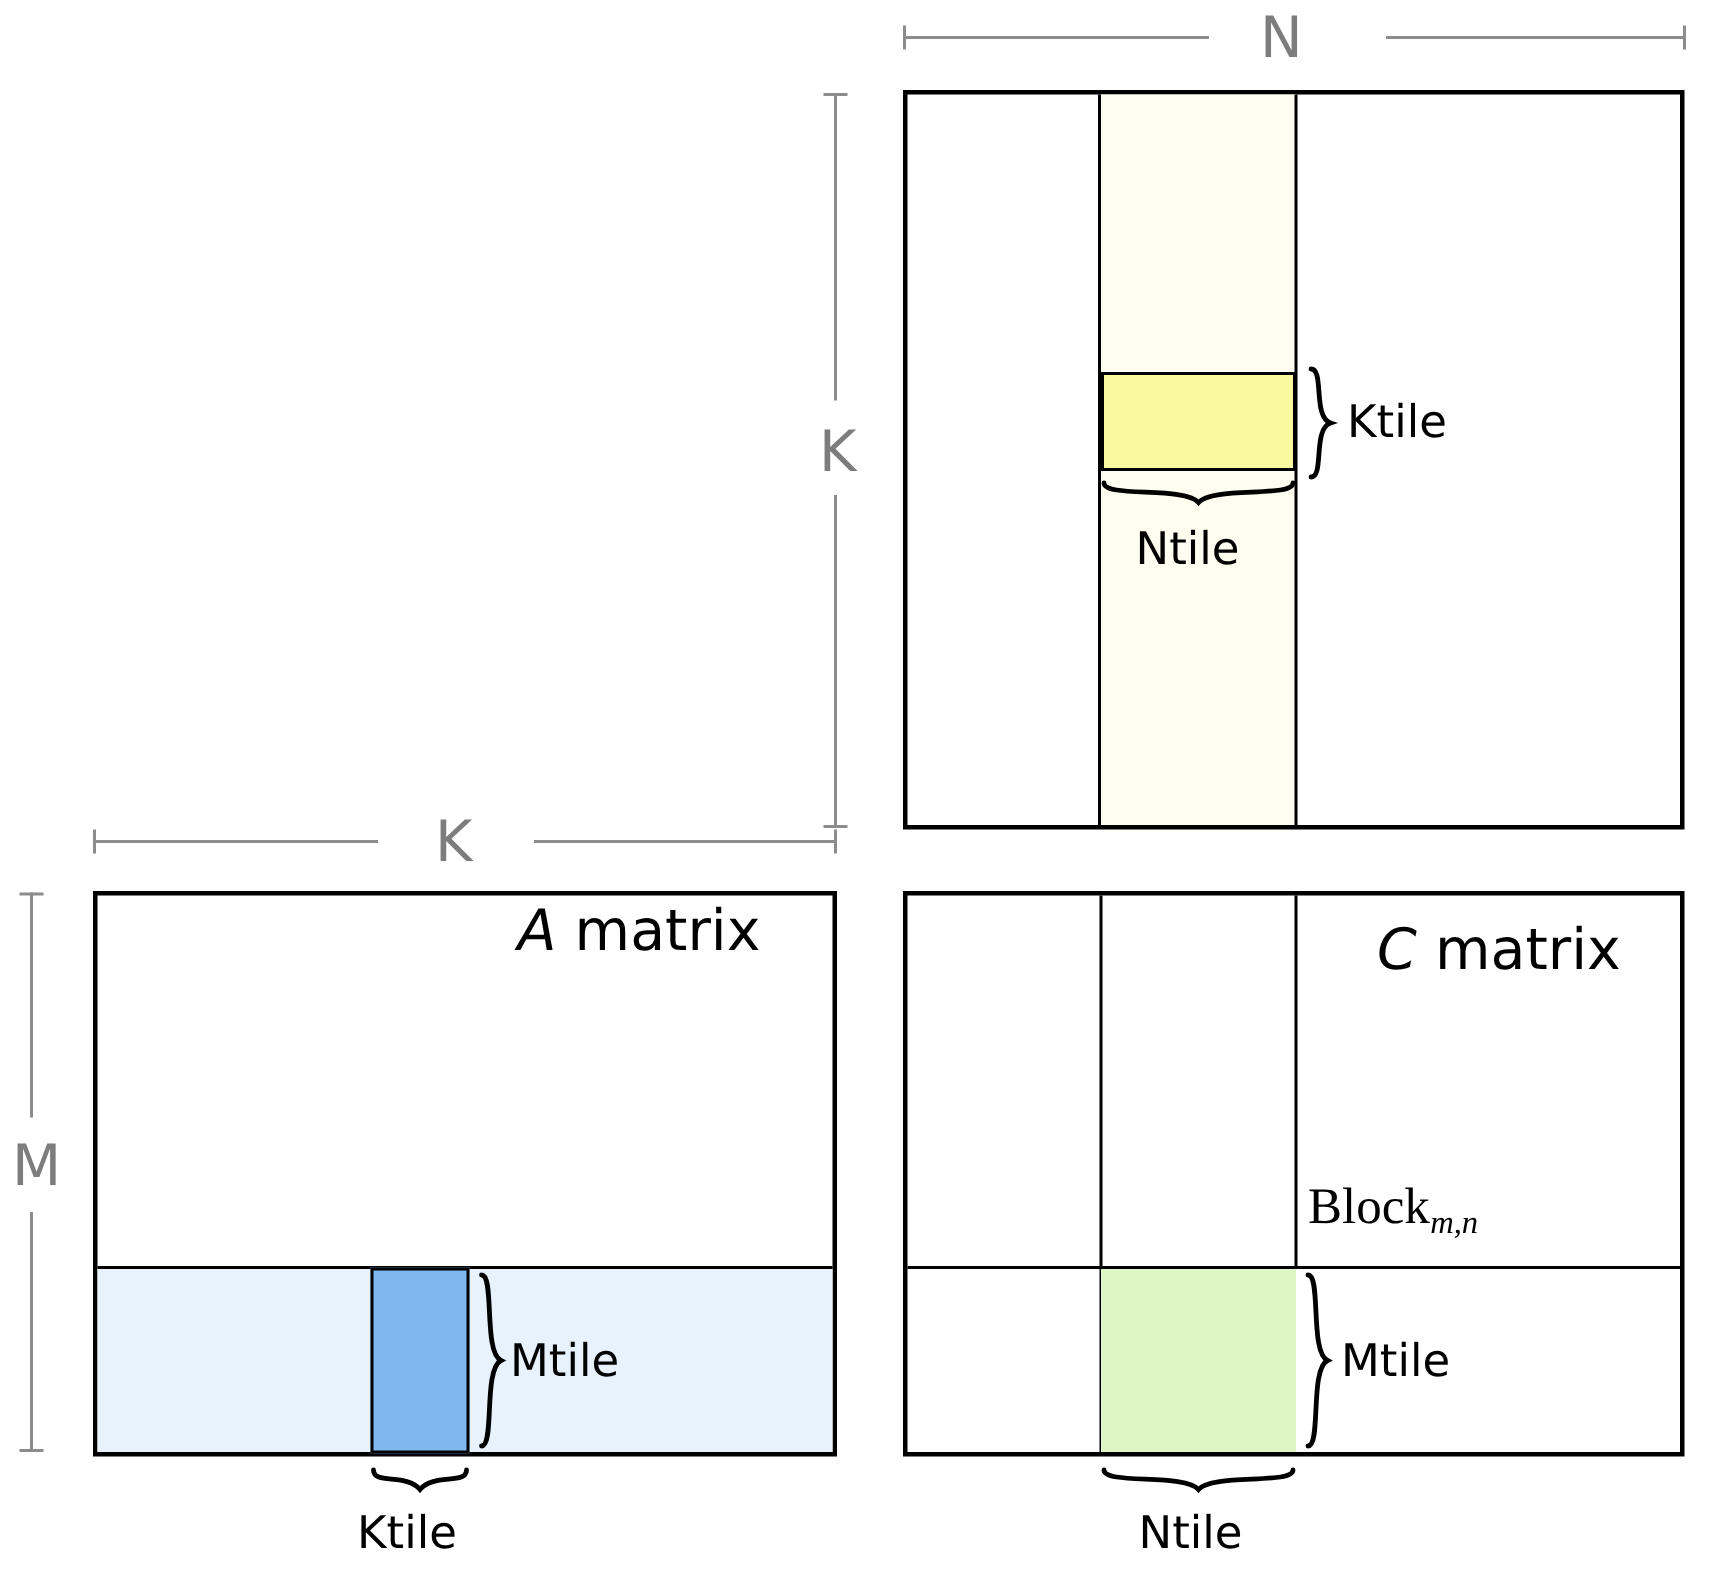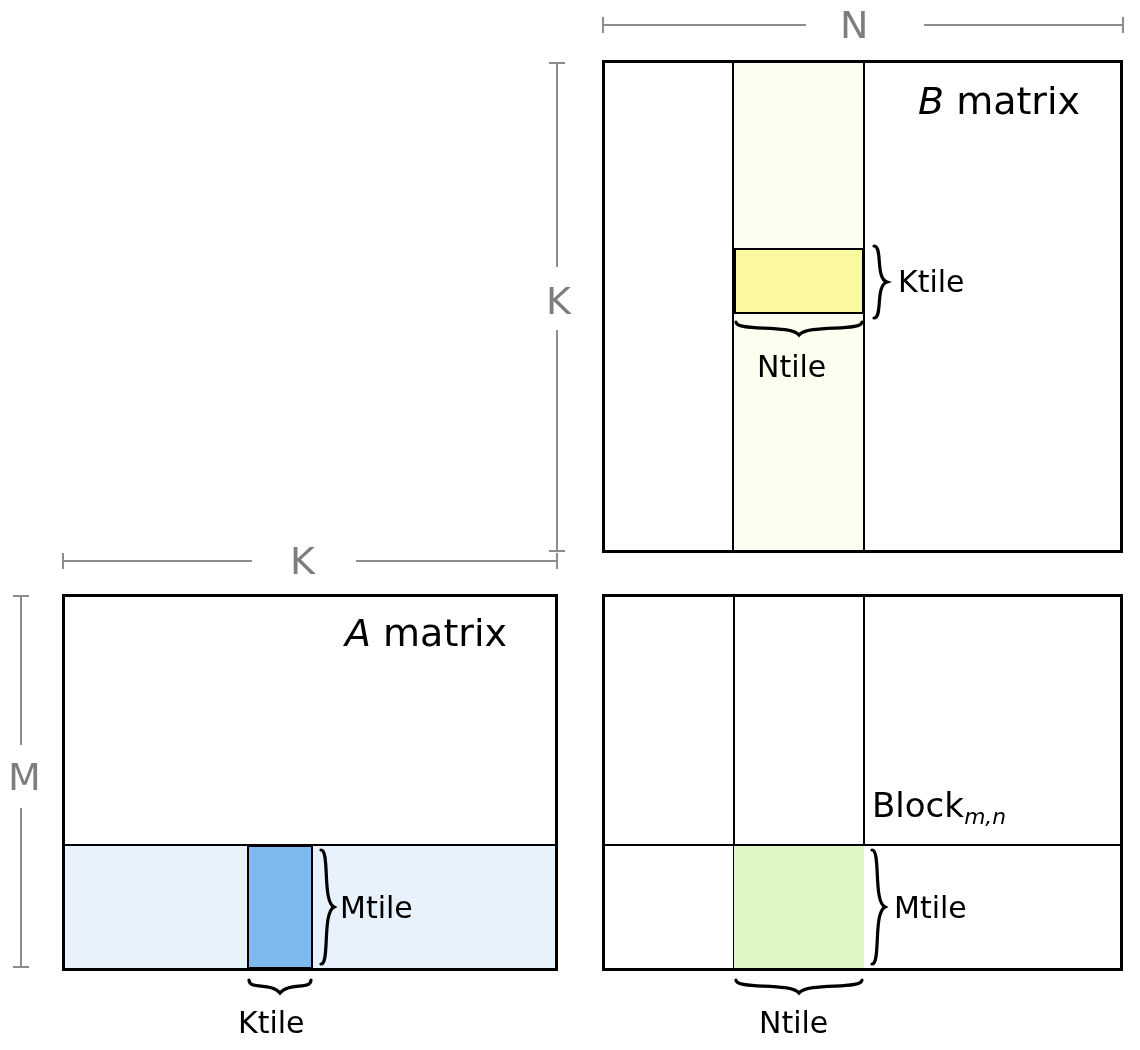--- a/index.html
+++ b/index.html
@@ -130,21 +130,20 @@
 
   <div class="matrix-box" style="left:602px; top:60px; width:521px; height:493px;"></div>
 
   <div class="strip" style="left:734px; top:63px; width:130px; height:487px; background:#fdfdf0;"></div>
 
   <div style="position:absolute; left:732px; top:63px; width:2px; height:487px; background:#000000;"></div>
   <div style="position:absolute; left:863px; top:63px; width:2px; height:487px; background:#000000;"></div>
 
   <div class="tile" style="left:734px; top:248px; width:130px; height:66px; background:#faf9a0; border:2px solid #000000;"></div>
 
-  <div class="matrix-title" style="left:918px; top:79px;"><span class="mt-letter">B</span><span> matrix</span></div>
 
   <div class="brace" style="left:870px; top:244px;">
     <svg width="26" height="76" viewBox="0 0 26 76">
       <path d="M4 2 C13 2, 5 34, 17 38 C5 42, 13 74, 4 74" fill="none" stroke="#000000" stroke-width="3.2" stroke-linecap="round"></path>
     </svg>
   </div>
   <div class="tile-label" style="left:898px; top:267px;">Ktile</div>
 
   <div class="brace" style="left:734px; top:318px;">
     <svg width="130" height="26" viewBox="0 0 130 26">
@@ -169,21 +168,21 @@
     <div class="dim-label" style="left:8px; top:758px;">M</div>
   </div>
 
   <div class="matrix-box" style="left:62px; top:594px; width:496px; height:377px;"></div>
 
   <div class="strip" style="left:65px; top:846px; width:490px; height:122px; background:#e8f2fc;"></div>
   <div style="position:absolute; left:65px; top:844px; width:490px; height:2px; background:#000000;"></div>
 
   <div class="tile" style="left:247px; top:845px; width:66px; height:124px; background:#7fb8ef; border:2px solid #000000;"></div>
 
-  <div class="matrix-title" style="left:345px; top:611px;text-align:right;"><span class="mt-letter">A</span><span> matrix</span></div>
+  <div class="matrix-title" style="left:345px; top:598px;text-align:right;"><span class="mt-letter">A</span><span> matrix</span></div>
 
   <div class="brace" style="left:317px; top:848px;">
     <svg width="26" height="118" viewBox="0 0 26 118">
       <path d="M4 2 C13 2, 5 53, 17 59 C5 65, 13 116, 4 116" fill="none" stroke="#000000" stroke-width="3.2" stroke-linecap="round"></path>
     </svg>
   </div>
   <div class="tile-label" style="left:340px; top:893px;">Mtile</div>
 
   <div class="brace" style="left:247px; top:976px;">
     <svg width="66" height="26" viewBox="0 0 66 26">
@@ -194,22 +193,23 @@
 
   <div class="matrix-box" style="left:602px; top:594px; width:521px; height:377px;"></div>
 
   <div style="position:absolute; left:733px; top:597px; width:2px; height:371px; background:#000000;"></div>
   <div style="position:absolute; left:863px; top:597px; width:2px; height:247px; background:#000000;"></div>
 
   <div style="position:absolute; left:605px; top:844px; width:515px; height:2px; background:#000000;"></div>
 
   <div class="tile" style="left:734px; top:846px; width:130px; height:122px; background:#ddf6c4;"></div>
 
-
-  <div class="block-label" style="left:872px; top:788px;"><span>Block</span><sub>m,n</sub></div>
+  <div class="matrix-title" style="left:918px; top:611px;"><span class="mt-letter">C</span><span> matrix</span></div>
+
+  <div class="block-label" style="left:872px; top:788px;font-family:Liberation Serif, serif;"><span>Block</span><sub>m,n</sub></div>
 
   <div class="brace" style="left:868px; top:848px;">
     <svg width="26" height="118" viewBox="0 0 26 118">
       <path d="M4 2 C13 2, 5 53, 17 59 C5 65, 13 116, 4 116" fill="none" stroke="#000000" stroke-width="3.2" stroke-linecap="round"></path>
     </svg>
   </div>
   <div class="tile-label" style="left:894px; top:893px;">Mtile</div>
 
   <div class="brace" style="left:734px; top:976px;">
     <svg width="130" height="26" viewBox="0 0 130 26">

